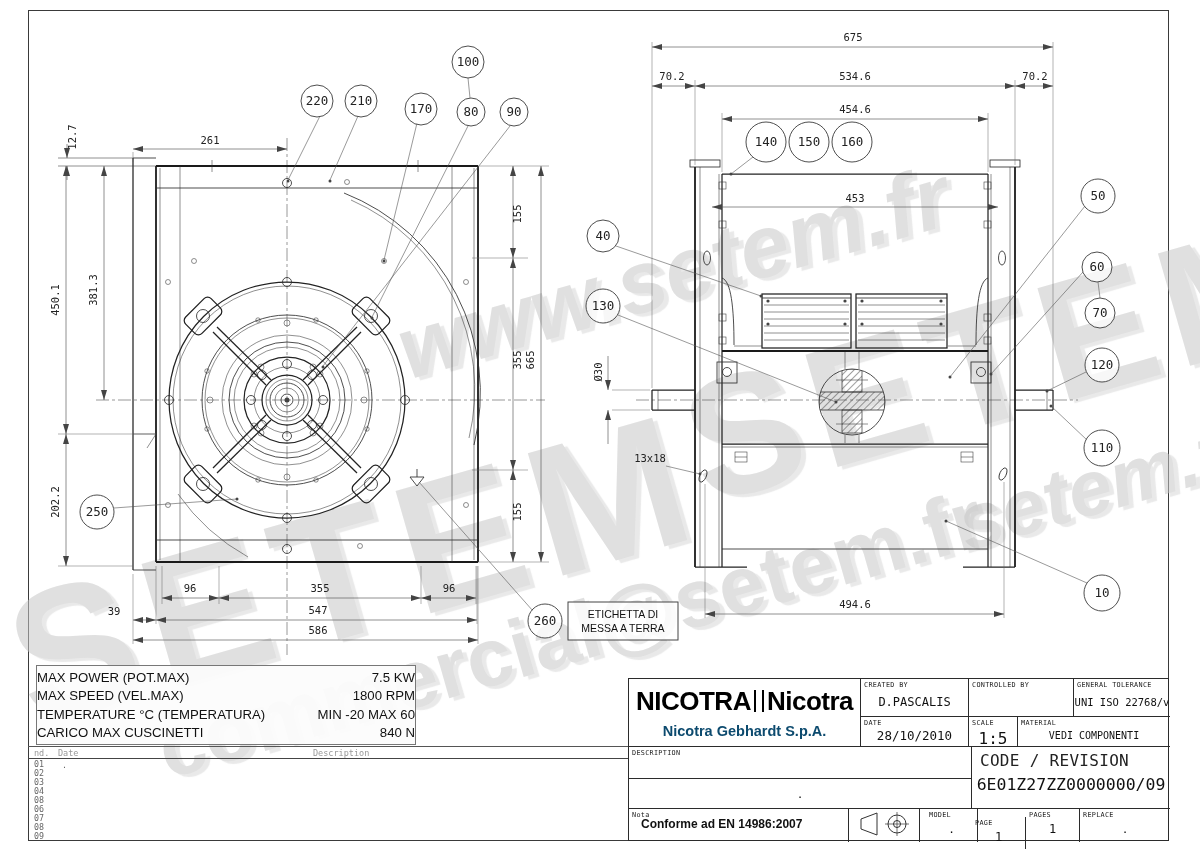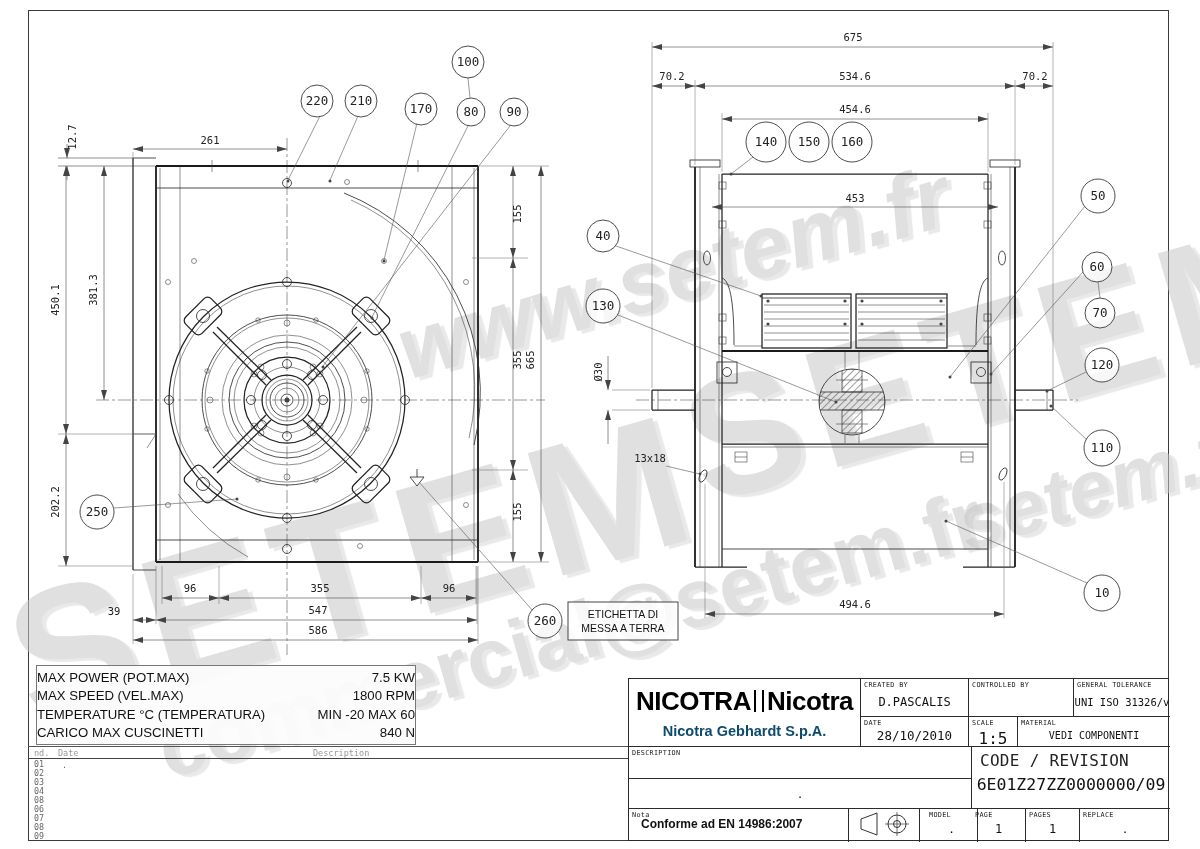--- a/index.html
+++ b/index.html
@@ -565,21 +565,21 @@
     <div class="cell" style="left:232px;top:0;width:108px;height:38px">
       <span class="lab">CREATED BY</span>
       <div class="val" style="top:16px;font-size:12px">D.PASCALIS</div>
     </div>
     <div class="cell" style="left:340px;top:0;width:105px;height:38px">
       <span class="lab">CONTROLLED BY</span>
       <div class="val" style="top:16px;font-size:12px"></div>
     </div>
     <div class="cell" style="left:445px;top:0;width:96px;height:38px;border-right:none">
       <span class="lab">GENERAL TOLERANCE</span>
-      <div class="val" style="top:17px;font-size:10.5px">UNI ISO 31326/v</div>
+      <div class="val" style="top:17px;font-size:10.5px">UNI ISO 22768/v</div>
     </div>
 
     <div class="cell" style="left:232px;top:38px;width:108px;height:30px">
       <span class="lab">DATE</span>
       <div class="val" style="top:11px;font-size:12.5px">28/10/2010</div>
     </div>
     <div class="cell" style="left:340px;top:38px;width:49px;height:30px">
       <span class="lab">SCALE</span>
       <div class="val" style="top:12px;font-size:16px">1:5</div>
     </div>
@@ -610,21 +610,21 @@
         <circle cx="48" cy="15" r="9" fill="none" stroke="#333" stroke-width="1"></circle>
         <circle cx="48" cy="15" r="3.5" fill="none" stroke="#333" stroke-width="1"></circle>
         <line x1="36" y1="15" x2="60" y2="15" stroke="#333" stroke-width=".7"></line>
         <line x1="48" y1="3" x2="48" y2="27" stroke="#333" stroke-width=".7"></line>
       </svg>
     </div>
     <div class="cell" style="left:297px;top:130px;width:52px;height:33px;border-bottom:none">
       <span class="lab">MODEL</span>
       <div class="val" style="top:14px;font-size:11px">.</div>
     </div>
-    <div class="cell" style="left:343px;top:130px;width:54px;height:33px;border-bottom:none">
+    <div class="cell" style="left:343px;top:138px;width:54px;height:33px;border-bottom:none">
       <span class="lab">PAGE</span>
       <div class="val" style="top:13px;font-size:12px">1</div>
     </div>
     <div class="cell" style="left:397px;top:130px;width:54px;height:33px;border-bottom:none">
       <span class="lab">PAGES</span>
       <div class="val" style="top:13px;font-size:12px">1</div>
     </div>
     <div class="cell" style="left:451px;top:130px;width:90px;height:33px;border-bottom:none;border-right:none">
       <span class="lab">REPLACE</span>
       <div class="val" style="top:14px;font-size:11px">.</div>

